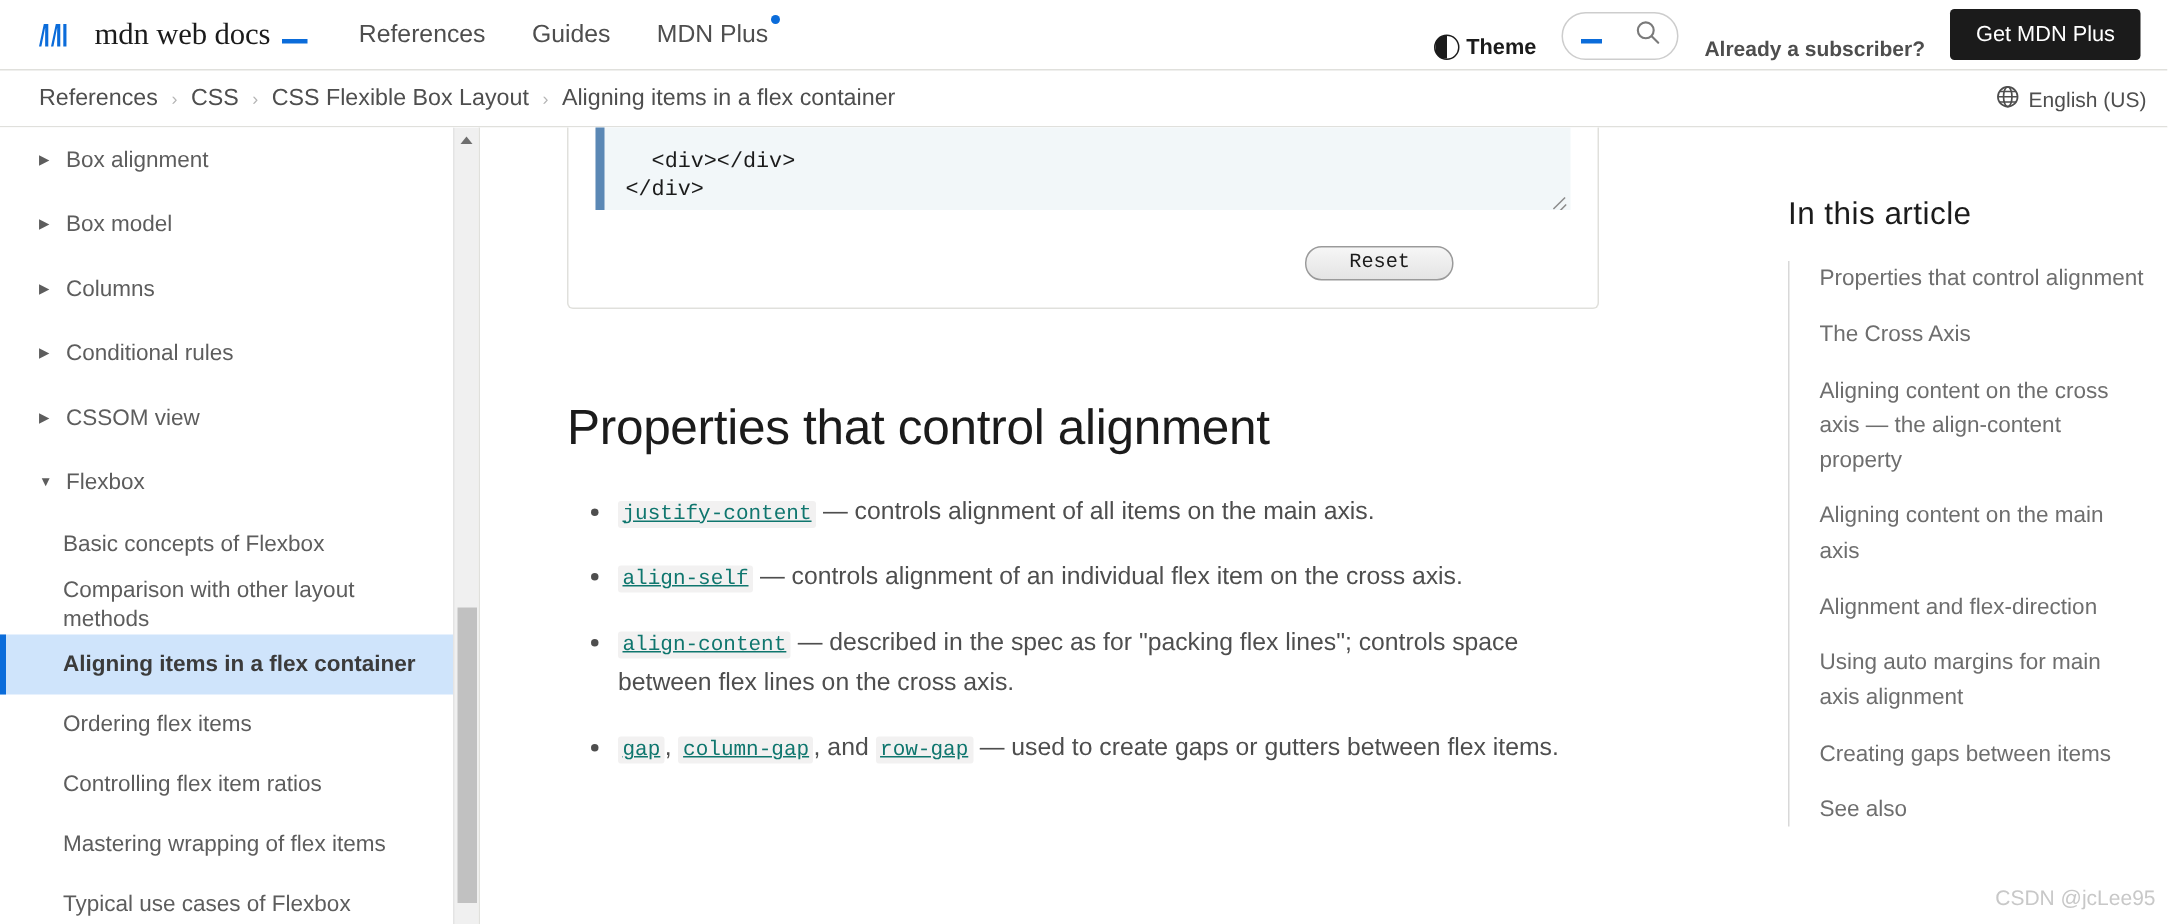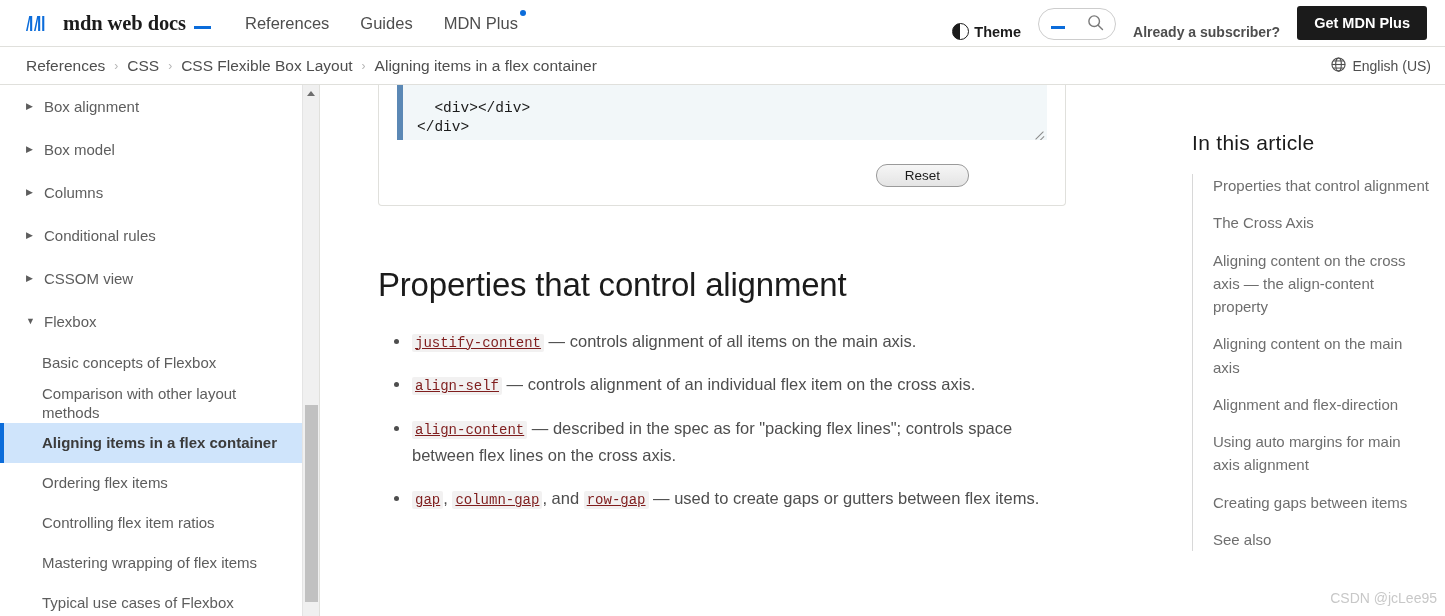--- a/index.html
+++ b/index.html
@@ -26,21 +26,21 @@
     display: flex;
     align-items: center;
     gap: 7px;
     margin-right: 34px;
     cursor: pointer;
   }
   .logo-mark { display: block; }
   .logo-text {
     font-family: "Liberation Serif", serif;
     font-size: 20.5px;
-    font-weight: 700;
+    font-weight: 400;
     color: #1b1b1b;
     letter-spacing: -0.1px;
     white-space: nowrap;
   }
   .logo-underscore {
     width: 17px;
     height: 3px;
     background: #0b6cda;
     margin-left: 1px;
     margin-top: 8px;
@@ -103,21 +103,21 @@
     font-size: 14px;
     color: #4e4e4e;
     cursor: pointer;
     white-space: nowrap;
     font-weight: 600;
   }
   .get-plus-btn {
     background: #1b1b1b;
     color: #ffffff;
     font-size: 14.5px;
-    font-weight: 700;
+    font-weight: 400;
     padding: 9px 17px;
     border-radius: 3px;
     cursor: pointer;
     white-space: nowrap;
     border: none;
     font-family: "Liberation Sans", sans-serif;
   }
 
   
   .breadcrumb-bar {
@@ -296,21 +296,21 @@
   }
   .resize-grip:before { width: 11px; right: 0; bottom: 3px; }
   .resize-grip:after  { width: 6px;  right: 0; bottom: 0px; }
   .reset-row {
     display: flex;
     justify-content: flex-end;
     margin-top: 24px;
     margin-right: 78px;
   }
   .reset-btn {
-    font-family: Liberation Sans, sans-serif;
+    font-family: Liberation Mono, monospace;
     font-size: 13.5px;
     color: #1b1b1b;
     background: linear-gradient(#f6f6f6, #e4e4e4);
     border: 1px solid #9a9a9a;
     border-radius: 11px;
     padding: 3px 28px;
     cursor: pointer;
   }
 
   .section-h2 {
@@ -343,21 +343,21 @@
     content: "";
     position: absolute;
     left: -18px; top: 11px;
     width: 5px; height: 5px;
     border-radius: 50%;
     background: #4e4e4e;
   }
   code.inline-link {
     font-family: "Liberation Mono", monospace;
     font-size: 14px;
-    color: #7f1d1d;
+    color: #0f766e;
     background: #f2f1f1;
     padding: 1px 3px;
     border-radius: 2px;
     text-decoration: underline;
     cursor: pointer;
     white-space: nowrap;
   }
 
   
   .toc {

